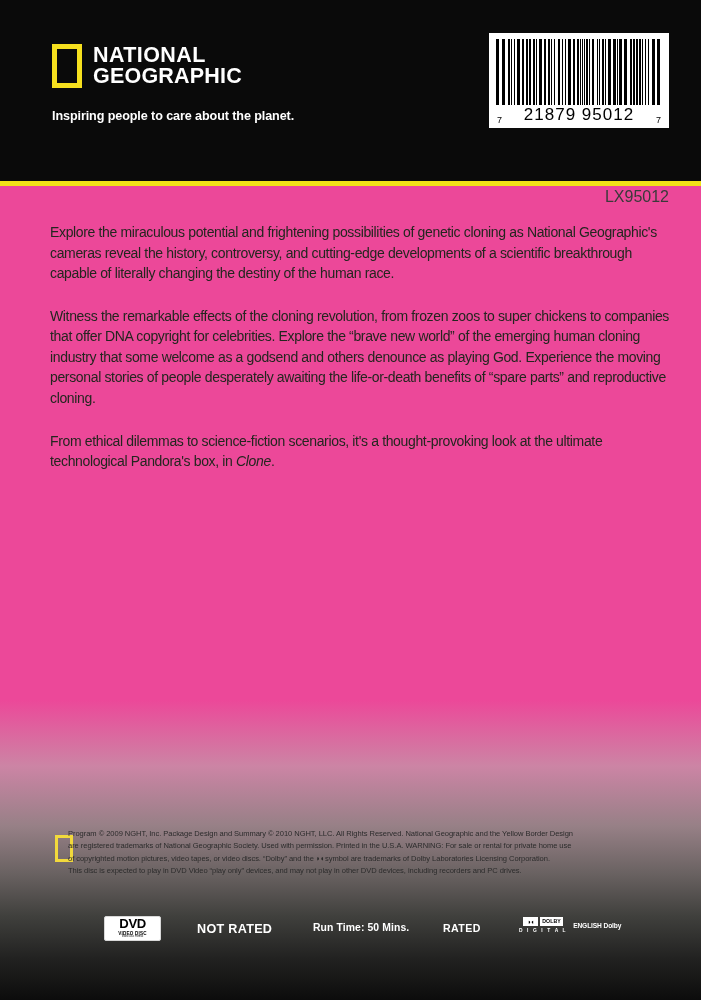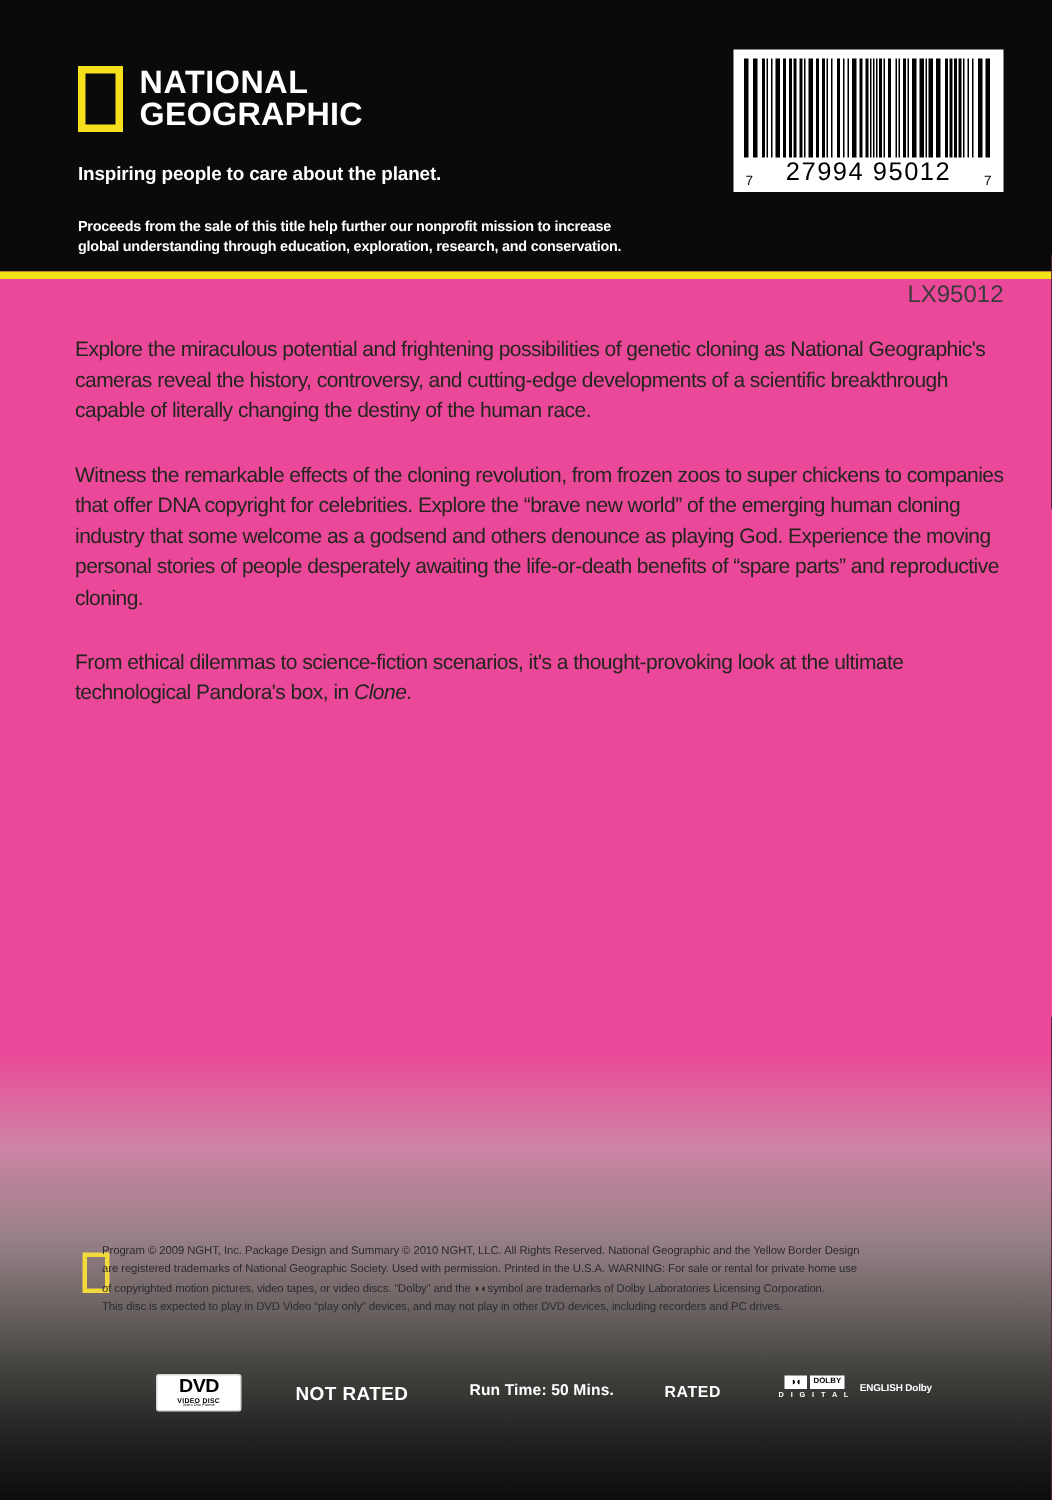--- a/index.html
+++ b/index.html
@@ -301,24 +301,20 @@
   <div class="ng-logo-wrap">
     <div class="ng-border"></div>
     <div class="ng-words">
       <span class="l1">NATIONAL</span>
       <span class="l2">GEOGRAPHIC</span>
     </div>
   </div>
 
   <div class="tagline">Inspiring people to care about the planet.</div>
 
-  <div class="proceeds">
-    <div>Proceeds from the sale of this title help further our nonprofit  mission to increase</div>
-    <div>global understanding through education, exploration, research, and conservation.</div>
-  </div>
 
   <div class="barcode-box">
     <div class="barcode-bars" id="barcode-bars">
         <i style="width: 3px;"></i>
         <i style="width: 3px; background: transparent;"></i>
         <i style="width: 3px;"></i>
         <i style="width: 3px; background: transparent;"></i>
         <i style="width: 2px;"></i>
         <i style="width: 1px; background: transparent;"></i>
         <i style="width: 1px;"></i>
@@ -403,21 +399,21 @@
         <i style="width: 2px; background: transparent;"></i>
         <i style="width: 1px;"></i>
         <i style="width: 3px; background: transparent;"></i>
         <i style="width: 3px;"></i>
         <i style="width: 2px; background: transparent;"></i>
         <i style="width: 3px;"></i>
         <i style="width: 2px; background: transparent;"></i>
       </div>
     <div class="barcode-digits">
       <span class="side">7</span>
-      <span class="mid">27994  95012</span>
+      <span class="mid">21879  95012</span>
       <span class="side">7</span>
     </div>
   </div>
 
   <div class="lx-code">LX95012</div>
 
   <div class="body-copy">
     <p>Explore the miraculous potential and frightening possibilities of genetic cloning as National Geographic's cameras reveal the history, controversy, and cutting-edge developments of a scientific breakthrough capable of literally changing the destiny of the human race.</p>
     <p>Witness the remarkable effects of the cloning revolution, from frozen zoos to super chickens to companies that offer DNA copyright for celebrities. Explore the “brave new world” of the emerging human cloning industry that some welcome as a godsend and others denounce as playing God. Experience the moving personal stories of people desperately awaiting the life-or-death benefits of “spare parts” and reproductive cloning.</p>
     <p><span>From ethical dilemmas to science-fiction scenarios, it's a thought-provoking look at the ultimate technological Pandora's box, in </span><em>Clone</em><span>.</span></p>

